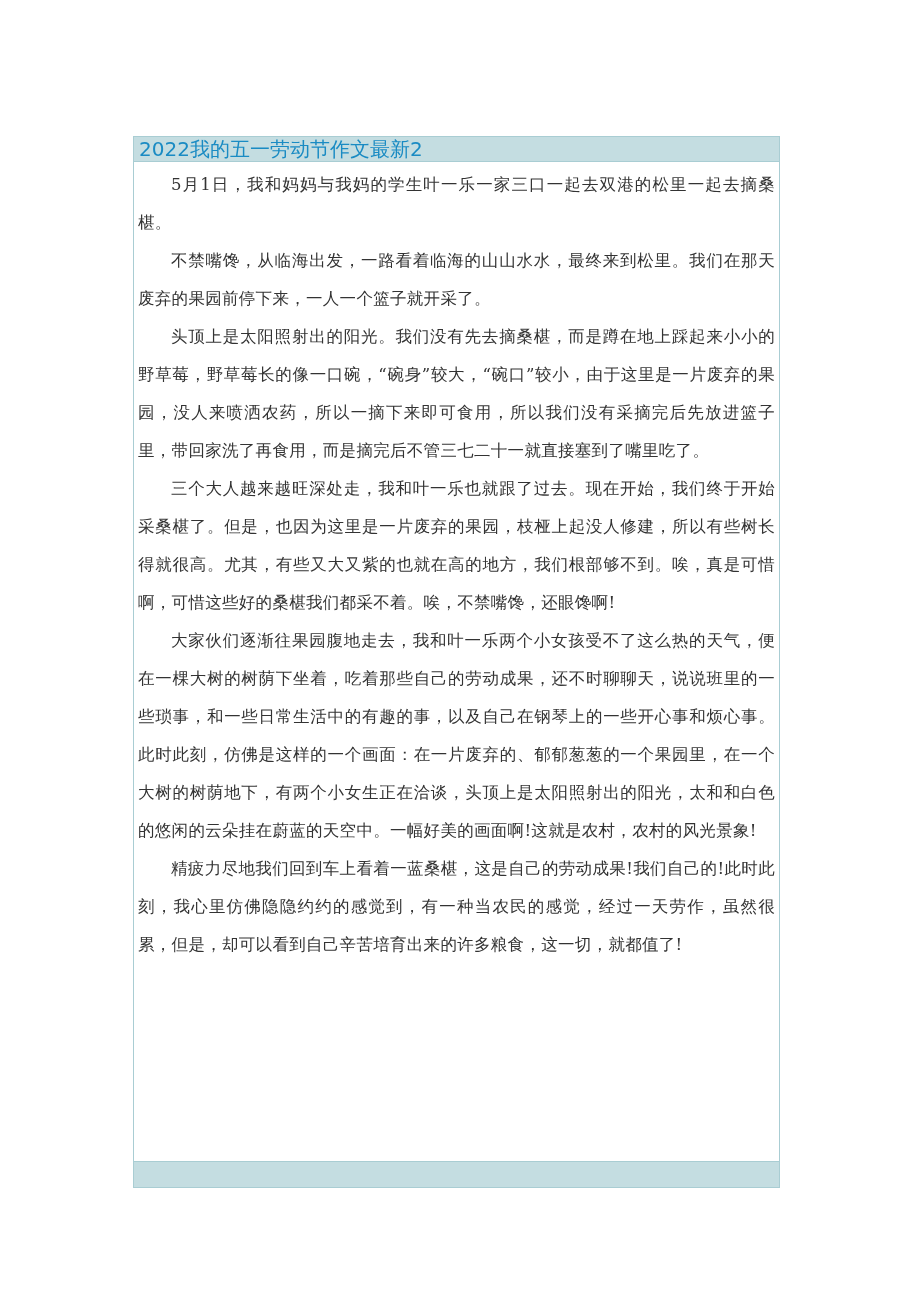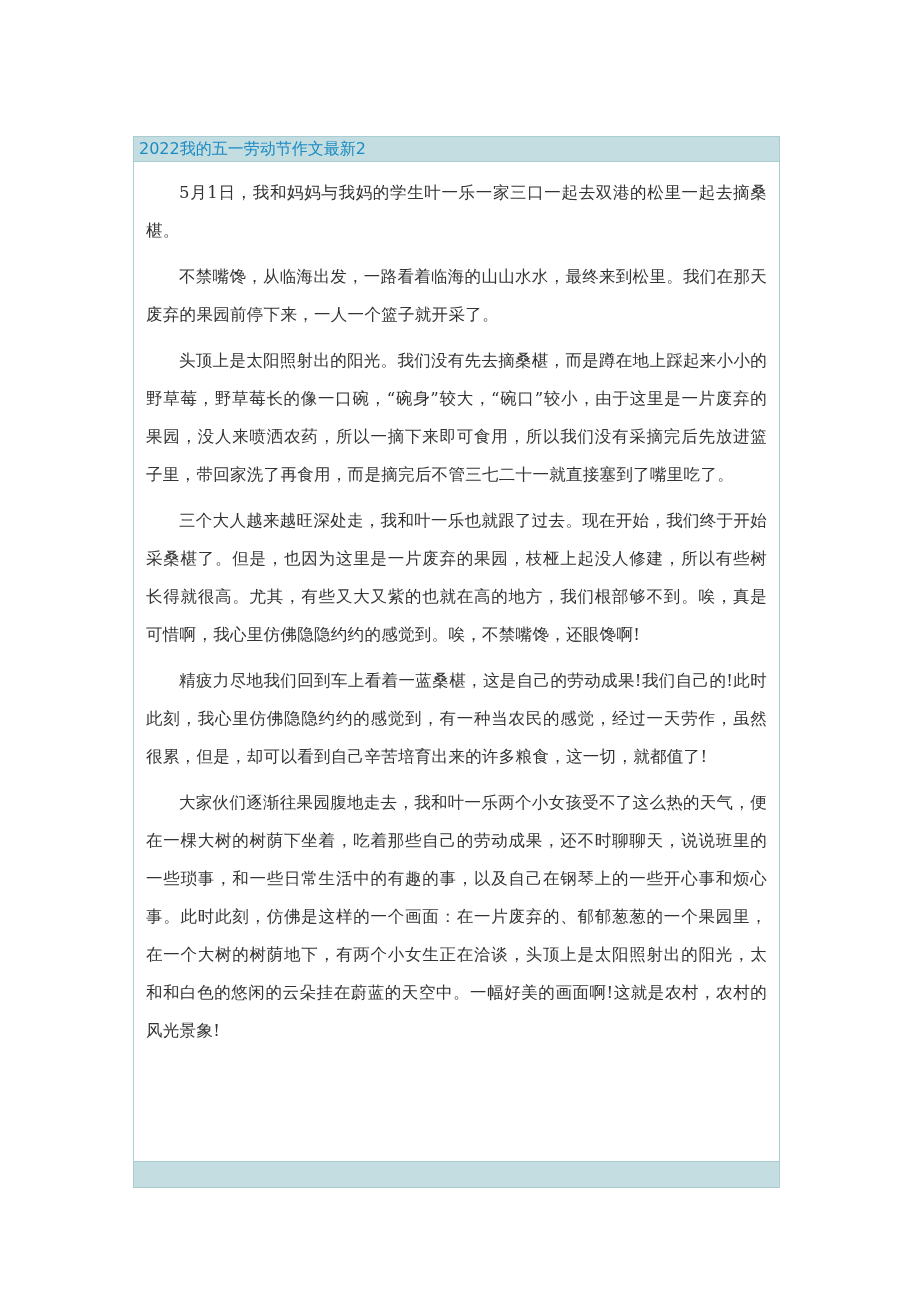--- a/index.html
+++ b/index.html
@@ -1,29 +1,29 @@
 <!DOCTYPE html>
 <html><head>
 <meta charset="utf-8">
 <style>
   html, body { margin:0; padding:0; background:#ffffff; }
   body { width:920px; height:1302px; position:relative; overflow:hidden; }
   .box { position:absolute; left:133px; top:136px; width:647px; height:1052px; border:1px solid #a9cdd3; box-sizing:border-box; background:#fff; }
-  .title-bar { height:24px; background:#c4dde1; border-bottom:1px solid #a9cdd3; color:#1a8bc3; font-family:"DejaVu Sans", sans-serif; font-size:16px; line-height:24px; padding-left:5px; white-space:nowrap; }
+  .title-bar { height:24px; background:#c4dde1; border-bottom:1px solid #a9cdd3; color:#1a8bc3; font-family:"DejaVu Sans", sans-serif; font-size:20px; line-height:24px; padding-left:5px; white-space:nowrap; }
   .content { padding:4px 4px 0 4px; font-family:"DejaVu Serif", serif; font-size:16.5px; color:#333; line-height:38px; }
-  .content p { margin:8px; text-indent:2em; text-align:justify; white-space:normal; letter-spacing:0.3px; }
+  .content p { margin:0; text-indent:2em; text-align:justify; white-space:normal; letter-spacing:0.3px; }
   .footer-bar { position:absolute; left:0; right:0; bottom:0; height:25px; background:#c4dde1; border-top:1px solid #a9cdd3; }
 </style>
 </head>
 <body>
 
 <div class="box">
   <div class="title-bar">2022我的五一劳动节作文最新2</div>
   <div class="content">
     <p>5月1日，我和妈妈与我妈的学生叶一乐一家三口一起去双港的松里一起去摘桑椹。</p>
     <p>不禁嘴馋，从临海出发，一路看着临海的山山水水，最终来到松里。我们在那天废弃的果园前停下来，一人一个篮子就开采了。</p>
     <p>头顶上是太阳照射出的阳光。我们没有先去摘桑椹，而是蹲在地上踩起来小小的野草莓，野草莓长的像一口碗，“碗身”较大，“碗口”较小，由于这里是一片废弃的果园，没人来喷洒农药，所以一摘下来即可食用，所以我们没有采摘完后先放进篮子里，带回家洗了再食用，而是摘完后不管三七二十一就直接塞到了嘴里吃了。</p>
-    <p>三个大人越来越旺深处走，我和叶一乐也就跟了过去。现在开始，我们终于开始采桑椹了。但是，也因为这里是一片废弃的果园，枝桠上起没人修建，所以有些树长得就很高。尤其，有些又大又紫的也就在高的地方，我们根部够不到。唉，真是可惜啊，我心里仿佛隐隐约约的感觉到。唉，不禁嘴馋，还眼馋啊!</p>
+    <p>三个大人越来越旺深处走，我和叶一乐也就跟了过去。现在开始，我们终于开始采桑椹了。但是，也因为这里是一片废弃的果园，枝桠上起没人修建，所以有些树长得就很高。尤其，有些又大又紫的也就在高的地方，我们根部够不到。唉，真是可惜啊，可惜这些好的桑椹我们都采不着。唉，不禁嘴馋，还眼馋啊!</p>
+    <p>大家伙们逐渐往果园腹地走去，我和叶一乐两个小女孩受不了这么热的天气，便在一棵大树的树荫下坐着，吃着那些自己的劳动成果，还不时聊聊天，说说班里的一些琐事，和一些日常生活中的有趣的事，以及自己在钢琴上的一些开心事和烦心事。此时此刻，仿佛是这样的一个画面：在一片废弃的、郁郁葱葱的一个果园里，在一个大树的树荫地下，有两个小女生正在洽谈，头顶上是太阳照射出的阳光，太和和白色的悠闲的云朵挂在蔚蓝的天空中。一幅好美的画面啊!这就是农村，农村的风光景象!</p>
     <p>精疲力尽地我们回到车上看着一蓝桑椹，这是自己的劳动成果!我们自己的!此时此刻，我心里仿佛隐隐约约的感觉到，有一种当农民的感觉，经过一天劳作，虽然很累，但是，却可以看到自己辛苦培育出来的许多粮食，这一切，就都值了!</p>
-    <p>大家伙们逐渐往果园腹地走去，我和叶一乐两个小女孩受不了这么热的天气，便在一棵大树的树荫下坐着，吃着那些自己的劳动成果，还不时聊聊天，说说班里的一些琐事，和一些日常生活中的有趣的事，以及自己在钢琴上的一些开心事和烦心事。此时此刻，仿佛是这样的一个画面：在一片废弃的、郁郁葱葱的一个果园里，在一个大树的树荫地下，有两个小女生正在洽谈，头顶上是太阳照射出的阳光，太和和白色的悠闲的云朵挂在蔚蓝的天空中。一幅好美的画面啊!这就是农村，农村的风光景象!</p>
   </div>
   <div class="footer-bar"></div>
 </div>
 
 </body></html>

